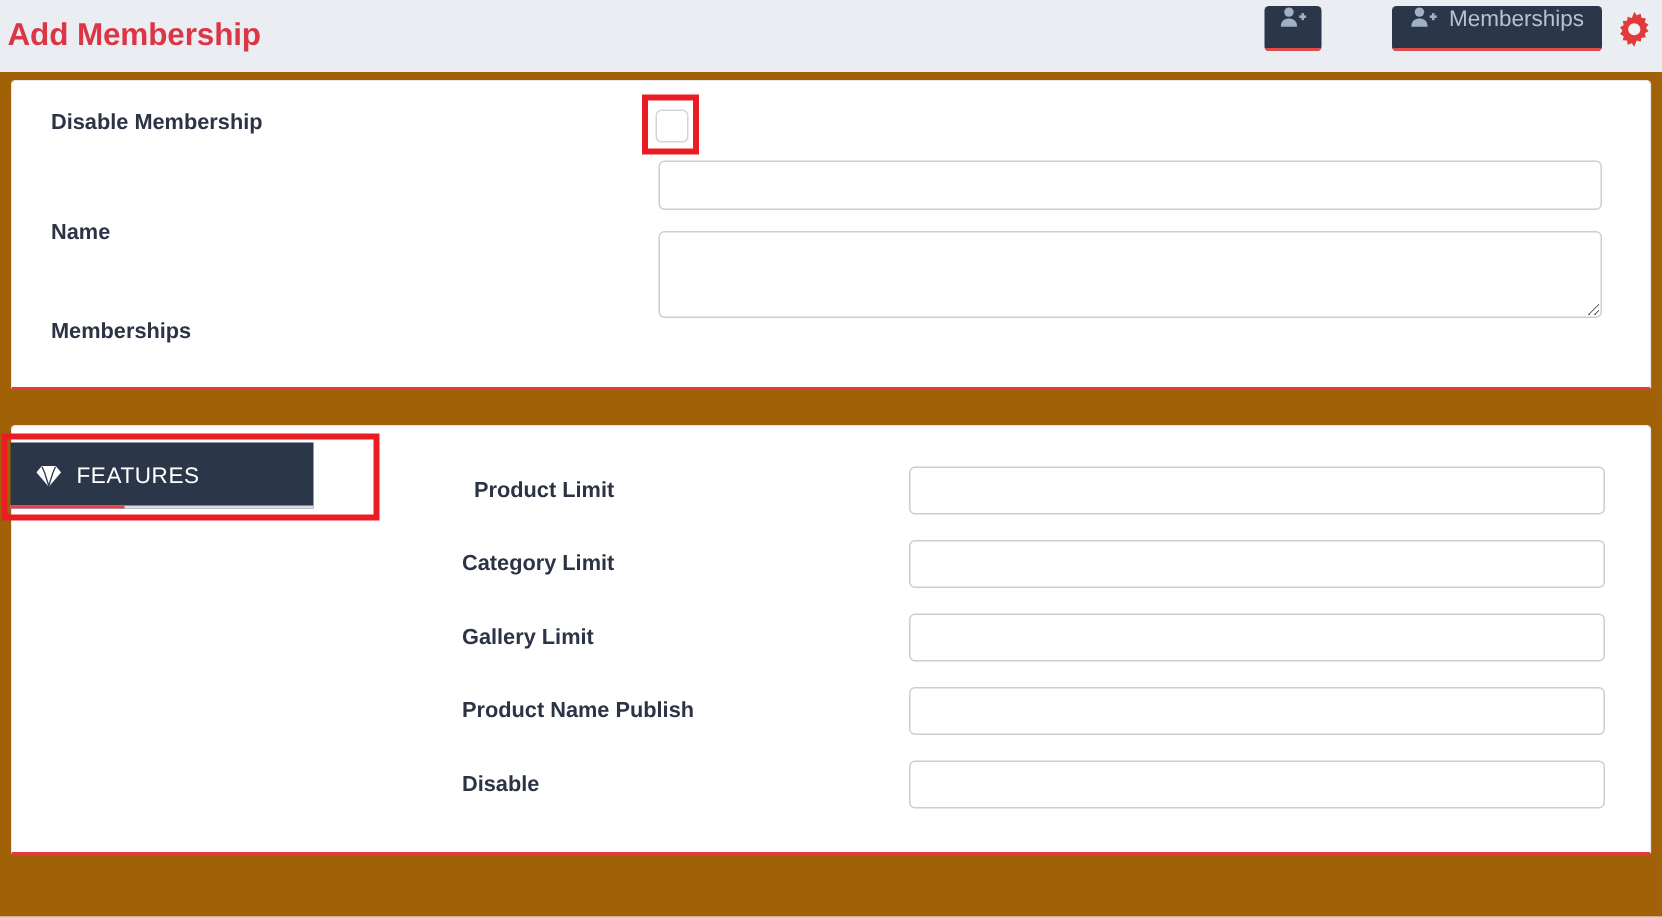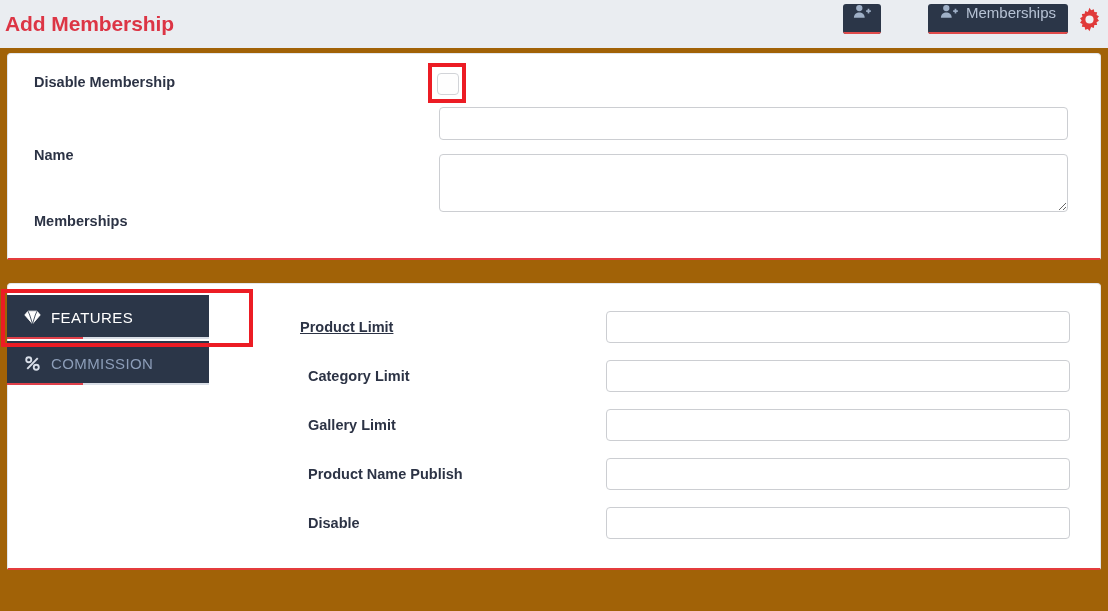--- a/index.html
+++ b/index.html
@@ -218,21 +218,21 @@
 
     <div class="form-label" style="left:26px; top:61px;margin-top:32px;">Name</div>
     <input class="txt-input" type="text" style="left: 431px; top: 53px; width: 629px; height: 33px;" value="" placeholder="">
 
     <div class="form-label" style="left:26px; top:159px;">Memberships</div>
     <textarea class="txt-input" style="left: 431px; top: 100px; width: 629px; height: 58px;" placeholder=""></textarea>
   </div>
 
   <div class="card" id="card-main">
 
-    <div class="field-label" style="left:292px; top:35px;text-decoration:underline;">Product Limit</div>
+    <div class="field-label" style="left:308px; top:35px;">Product Limit</div>
     <input class="txt-input" type="text" style="left: 598px; top: 27px; width: 464px; height: 32px;" value="" placeholder="">
 
     <div class="field-label" style="left:300px; top:84px;">Category Limit</div>
     <input class="txt-input" type="text" style="left: 598px; top: 76px; width: 464px; height: 32px;" value="" placeholder="">
 
     <div class="field-label" style="left:300px; top:133px;">Gallery Limit</div>
     <input class="txt-input" type="text" style="left: 598px; top: 125px; width: 464px; height: 32px;" value="" placeholder="">
 
     <div class="field-label" style="left:300px; top:182px;">Product Name Publish</div>
     <input class="txt-input" type="text" style="left: 598px; top: 174px; width: 464px; height: 32px;" value="" placeholder="">
@@ -247,30 +247,20 @@
       <span class="ticon">
         <svg class="icon-svg" width="17" height="15" viewBox="0 0 18 16">
           <path fill="#ffffff" d="M4.2 1.2h9.6l3.4 4.1L9 14.8 0.8 5.3z M0.9 5.3h16.2" stroke="#ffffff" stroke-width="0.9" stroke-linejoin="round"></path>
           <path d="M4.2 1.2 L6 5.3 L9 14.8 L12 5.3 L13.8 1.2" fill="none" stroke="#2b3648" stroke-width="0.9"></path>
         </svg>
       </span>
       <span class="tlabel">FEATURES</span>
     </div>
 
 
-    <div class="tab">
-      <span class="ticon">
-        <svg class="icon-svg" width="15" height="15" viewBox="0 0 16 16">
-          <circle cx="4" cy="4" r="2.7" fill="none" stroke="#d8dee8" stroke-width="2"></circle>
-          <circle cx="12" cy="12" r="2.7" fill="none" stroke="#d8dee8" stroke-width="2"></circle>
-          <line x1="13.6" y1="2.2" x2="2.4" y2="13.8" stroke="#d8dee8" stroke-width="2.1"></line>
-        </svg>
-      </span>
-      <span class="tlabel">COMMISSION</span>
-    </div>
 
 
   </div>
 
   <div class="annot" id="annot-checkbox"></div>
   <div class="annot" id="annot-features"></div>
 
 </div>
 
 </body></html>

